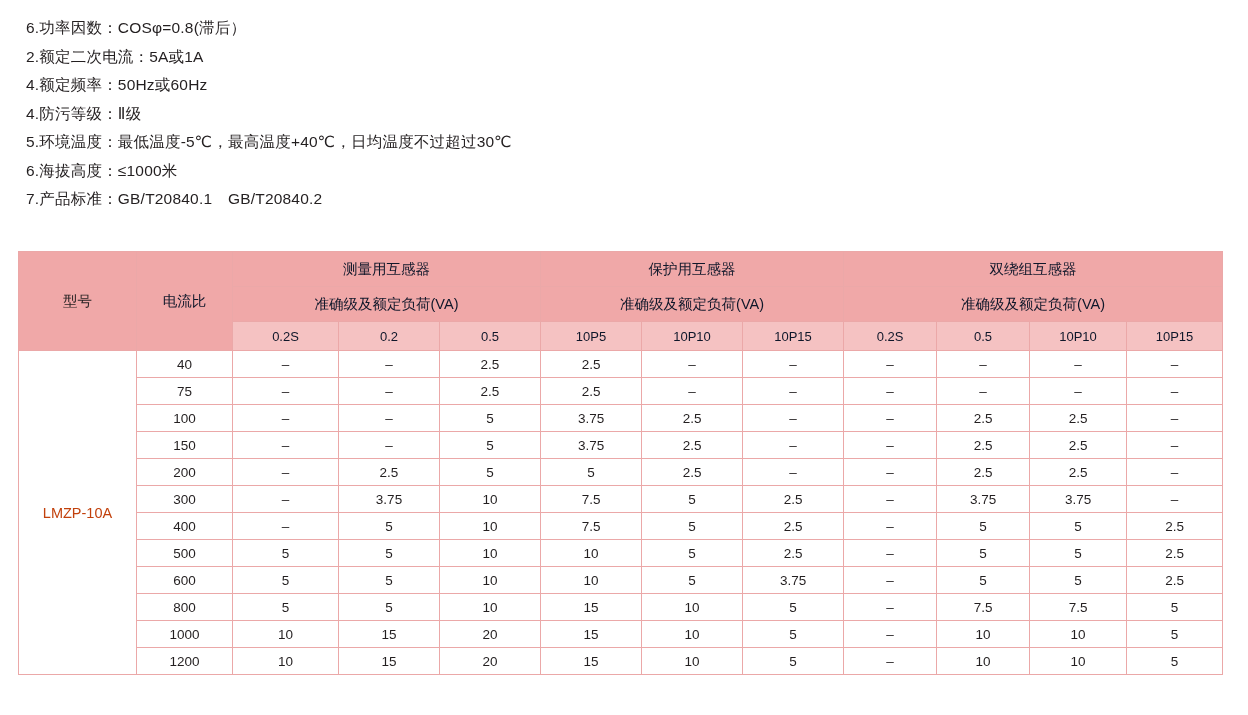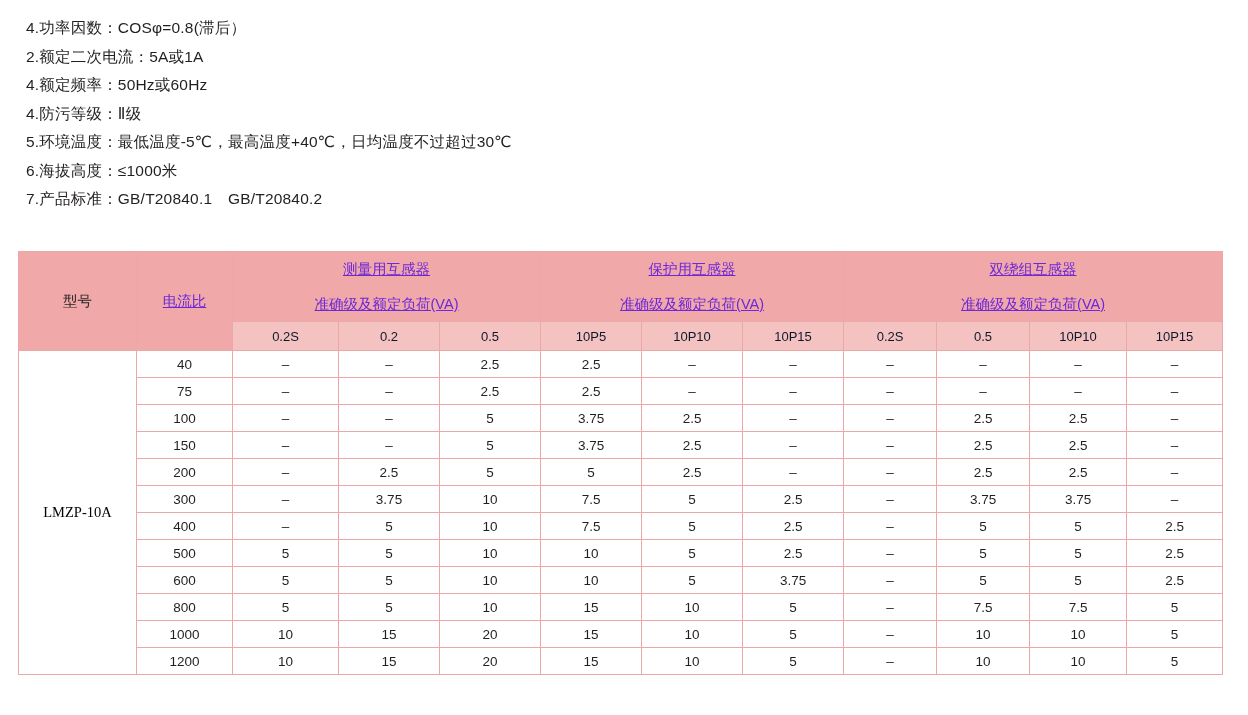--- a/index.html
+++ b/index.html
@@ -46,40 +46,38 @@
   table.spec-table th {
     border: 1px solid #eba8a8;
     text-align: center;
     vertical-align: middle;
     font-weight: normal;
     padding: 0;
   }
   
   .hdr {
     background: #f0a8a8;
-    color: #6d28d9;
+    color: #0f172a;
     font-size: 14.5px;
     height: 34px;
-    text-decoration: underline;
   }
   .hdr-model {
     background: #f0a8a8;
     font-size: 14.5px;
   }
   .hdr-sub {
     background: #f5c2c2;
     color: #0f172a;
     font-size: 13px;
     height: 28px;
   }
   .model-cell {
     font-size: 14.5px;
-    color: #000000;
+    color: #c2410c;
     border-right: 1px solid #eba8a8;
-    font-family: Liberation Serif, serif;
   }
   tbody td {
     height: 26px;
     font-size: 13.5px;
     color: #231f20;
     background: #ffffff;
   }
   
   col.c-model { width: 118px; }
   col.c-ratio { width: 96px; }
@@ -93,21 +91,21 @@
   col.c-t2 { width: 93px; }
   col.c-t3 { width: 97px; }
   col.c-t4 { width: 96px; }
 </style>
 </head>
 <body>
 
 <div class="page">
 
   <ul class="spec-list">
-    <li>4.功率因数：COSφ=0.8(滞后）</li>
+    <li>6.功率因数：COSφ=0.8(滞后）</li>
     <li>2.额定二次电流：5A或1A</li>
     <li>4.额定频率：50Hz或60Hz</li>
     <li>4.防污等级：Ⅱ级</li>
     <li>5.环境温度：最低温度-5℃，最高温度+40℃，日均温度不过超过30℃</li>
     <li>6.海拔高度：≤1000米</li>
     <li>7.产品标准：GB/T20840.1　GB/T20840.2</li>
   </ul>
 
   <div class="table-wrap">
     <table class="spec-table">

